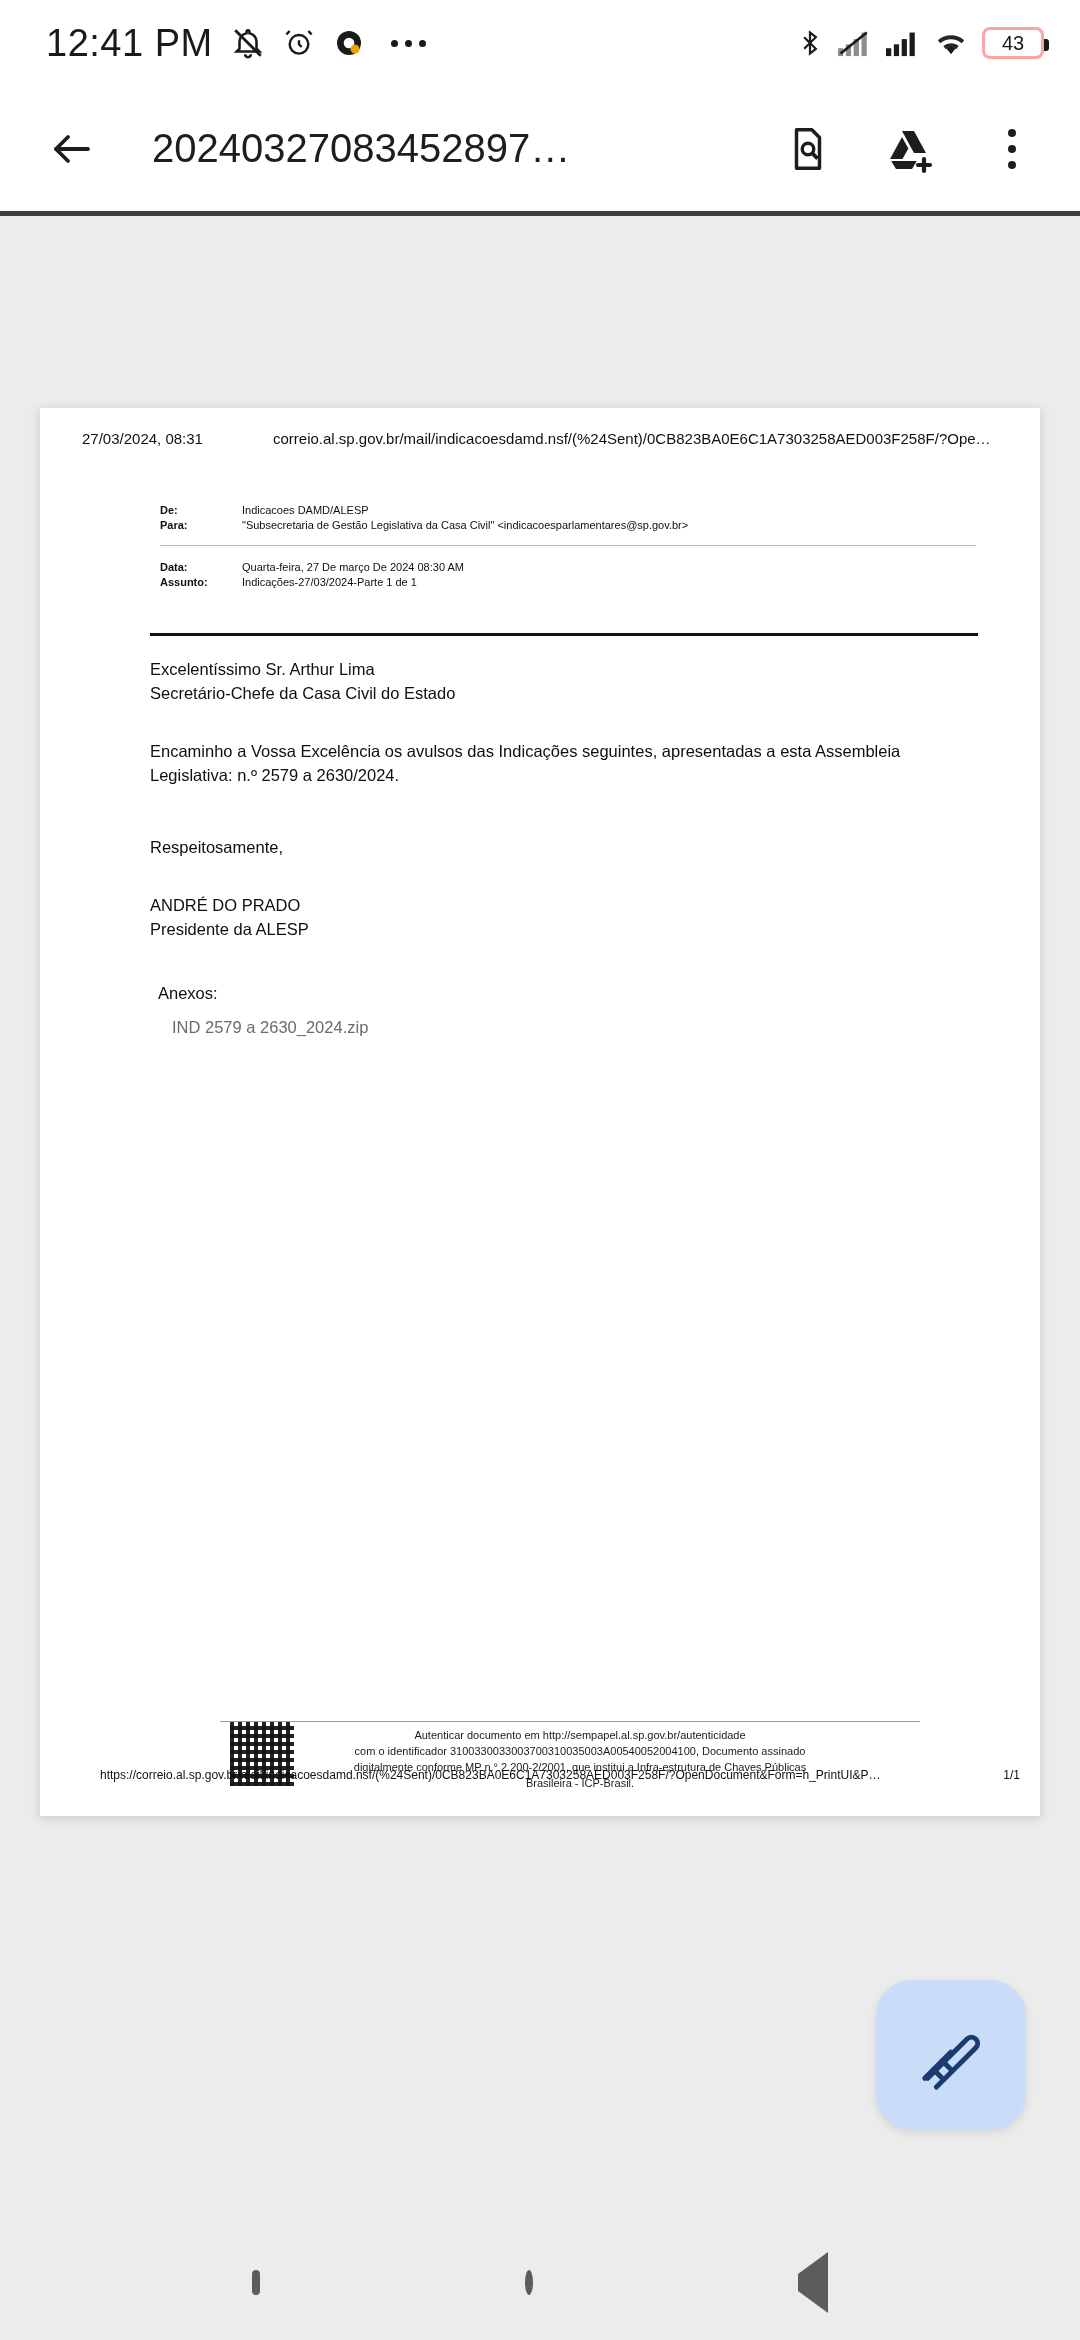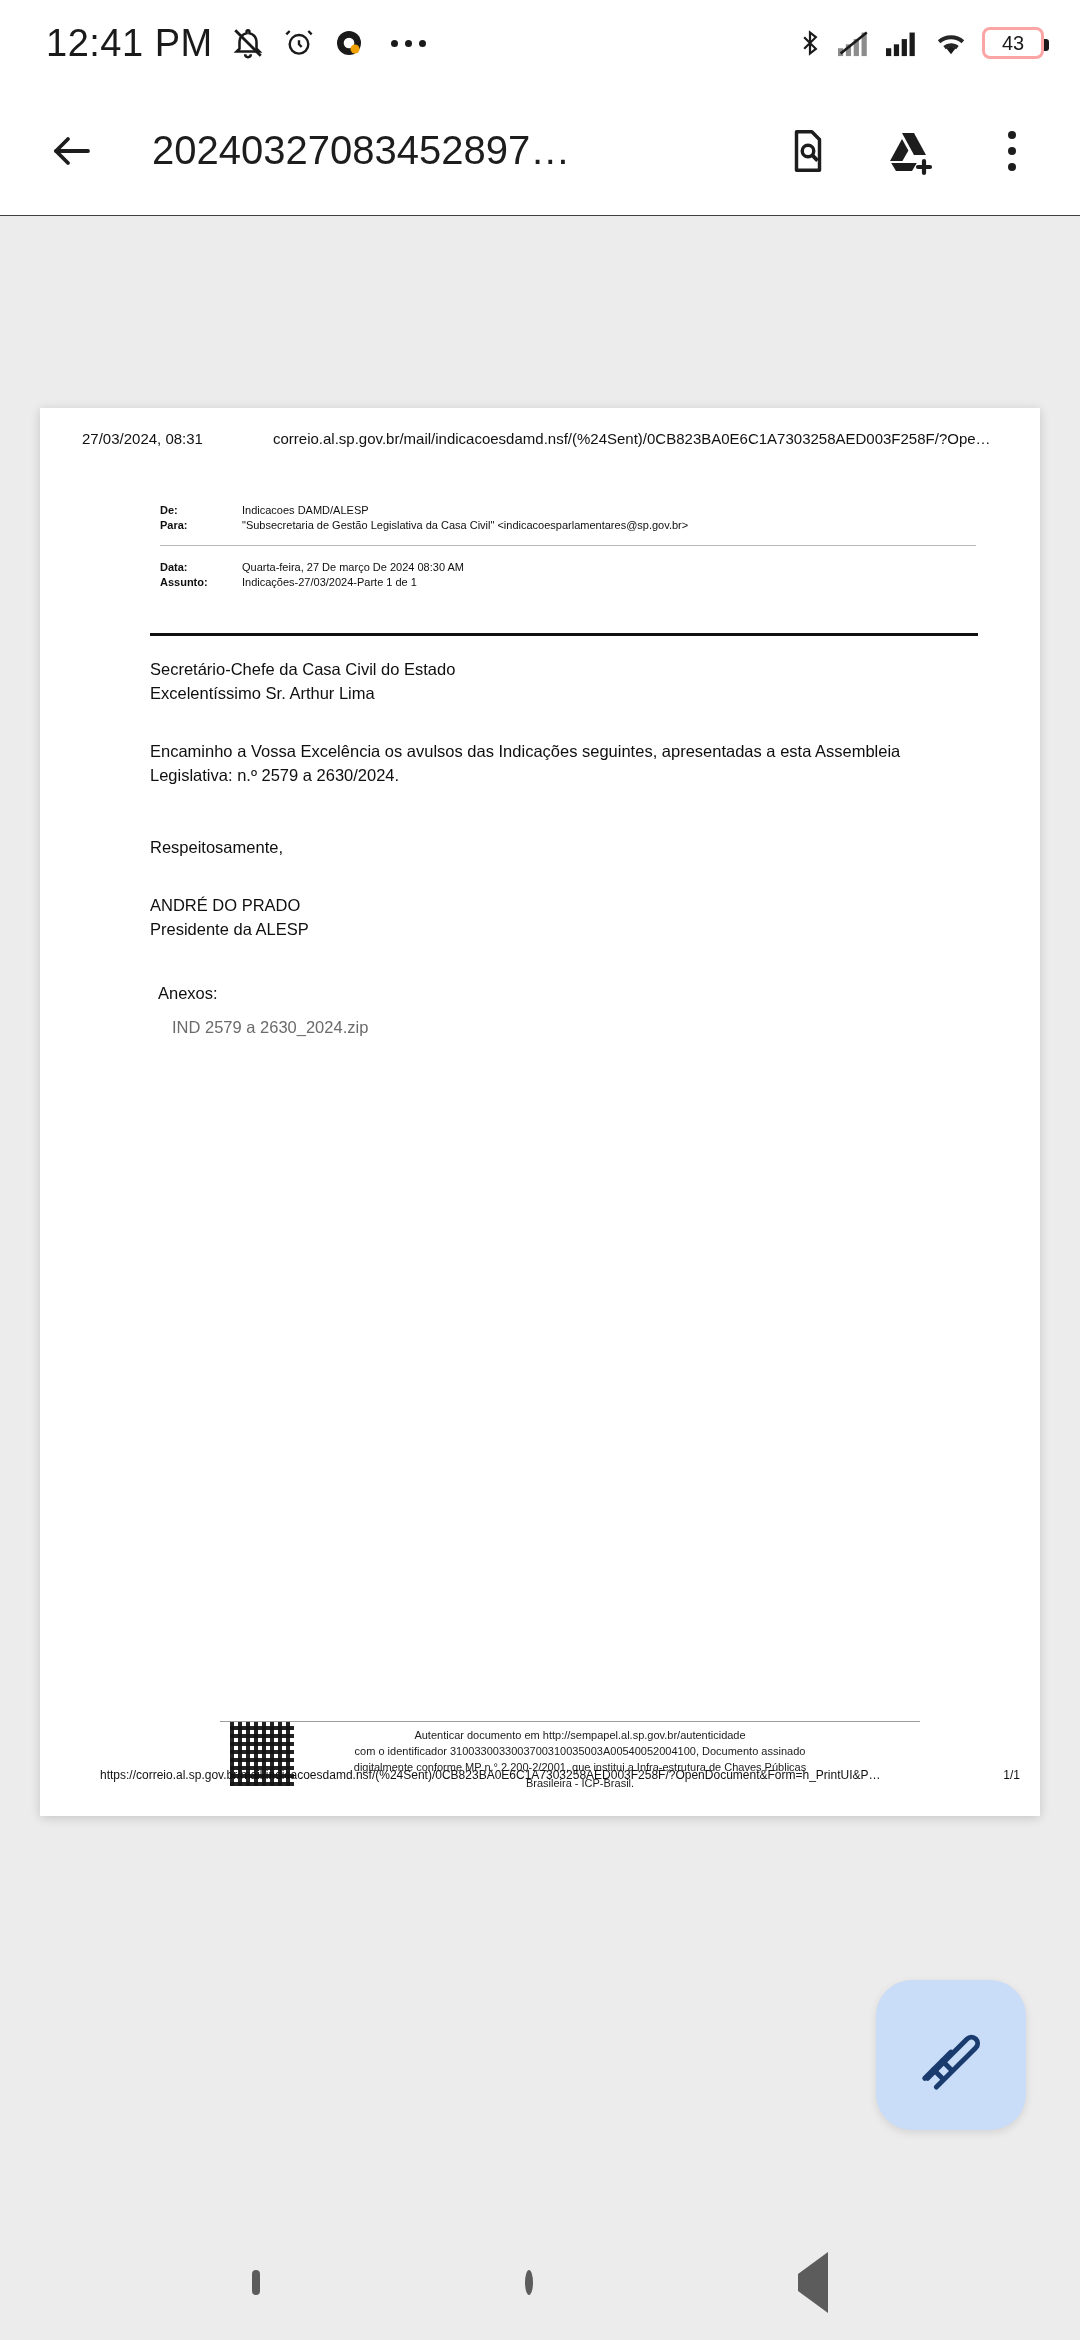--- a/index.html
+++ b/index.html
@@ -74,21 +74,21 @@
   }
 
   
   .app-bar {
     height: 130px;
     background: #ffffff;
     display: flex;
     align-items: center;
     padding: 0 30px 0 34px;
     gap: 26px;
-    border-bottom: 1px solid #404040;
+    border-bottom: 5px solid #404040;
   }
   .app-title {
     flex: 1;
     font-size: 40px;
     color: #1d1d1d;
     white-space: nowrap;
     overflow: hidden;
     text-overflow: ellipsis;
     padding-left: 16px;
   }
@@ -409,22 +409,22 @@
       </div>
       <div class="meta-row">
         <div class="meta-key">Assunto:</div>
         <div class="meta-val">Indicações-27/03/2024-Parte 1 de 1</div>
       </div>
     </div>
 
     <div class="thick-rule"></div>
 
     <div class="body-text">
+      <p>Excelentíssimo Sr. Arthur Lima</p>
       <p>Secretário-Chefe da Casa Civil do Estado</p>
-      <p>Excelentíssimo Sr. Arthur Lima</p>
       <div class="gap-lg"></div>
       <p>Encaminho a Vossa Excelência os avulsos das Indicações seguintes, apresentadas a esta Assembleia Legislativa: n.º 2579 a 2630/2024.</p>
       <div class="gap-lg"></div>
       <div class="gap-sm"></div>
       <p>Respeitosamente,</p>
       <div class="gap-lg"></div>
       <p>ANDRÉ DO PRADO</p>
       <p>Presidente da ALESP</p>
       <p class="attach-title">Anexos:</p>
       <p class="attach-file">IND 2579 a 2630_2024.zip</p>

